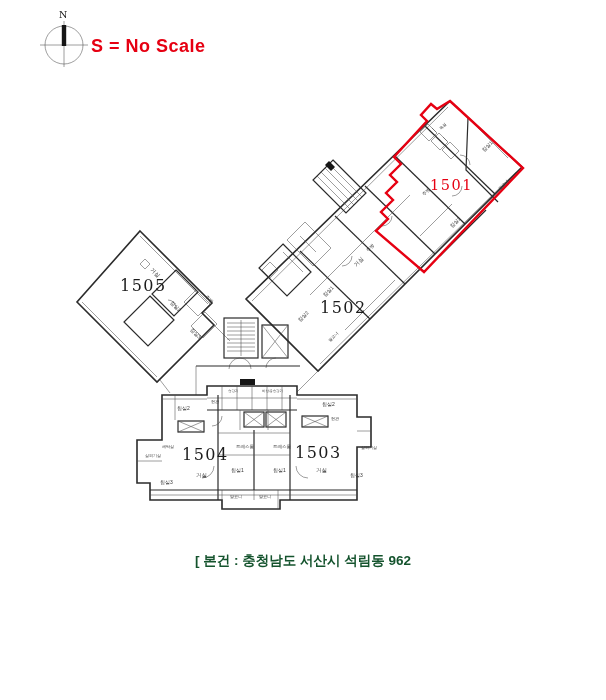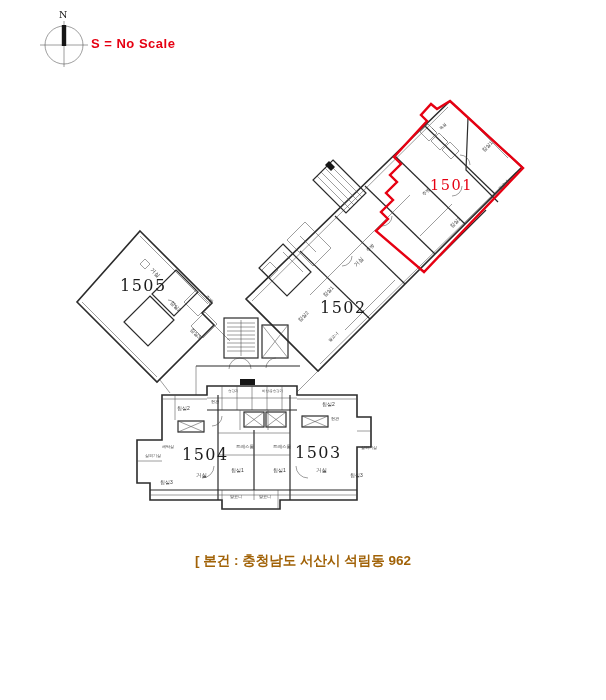--- a/index.html
+++ b/index.html
@@ -1,20 +1,20 @@
 <!DOCTYPE html>
 <html><head>
 <meta charset="utf-8">
 <style>
   html,body{margin:0;padding:0;background:#fff;}
   #stage{position:relative;width:606px;height:700px;background:#ffffff;overflow:hidden;
          font-family:"Liberation Sans",sans-serif;}
-  #scale-note{position:absolute;left:91px;top:36px;font-size:13px;font-weight:bold;
+  #scale-note{position:absolute;left:91px;top:36px;font-size:18px;font-weight:bold;
               color:#e60012;letter-spacing:0.5px;}
-  #caption{position:absolute;left:0;right:0;top:553px;text-align:center;color:#a16207;
+  #caption{position:absolute;left:0;right:0;top:553px;text-align:center;color:#14532d;
            font-size:13.5px;font-weight:bold;line-height:15.5px;}
   svg{position:absolute;left:0;top:0;}
   .s1{fill:none;stroke:#2b2b2b;stroke-width:1.2;}
   .s2{fill:none;stroke:#2b2b2b;stroke-width:1.6;}
   .s0{fill:none;stroke:#4d4d4d;stroke-width:0.55;}
   .red{fill:none;stroke:#e60012;stroke-width:2.4;stroke-linejoin:miter;}
   .blk{fill:#161616;stroke:none;}
   .unitnum{font-family:"DejaVu Serif","Liberation Serif",serif;font-size:16px;fill:#1c1c1c;letter-spacing:1.5px;}
   .unitnum.hl{fill:#e60012;font-size:14.5px;}
   .rm{fill:#333;font-family:"Liberation Sans",sans-serif;}

